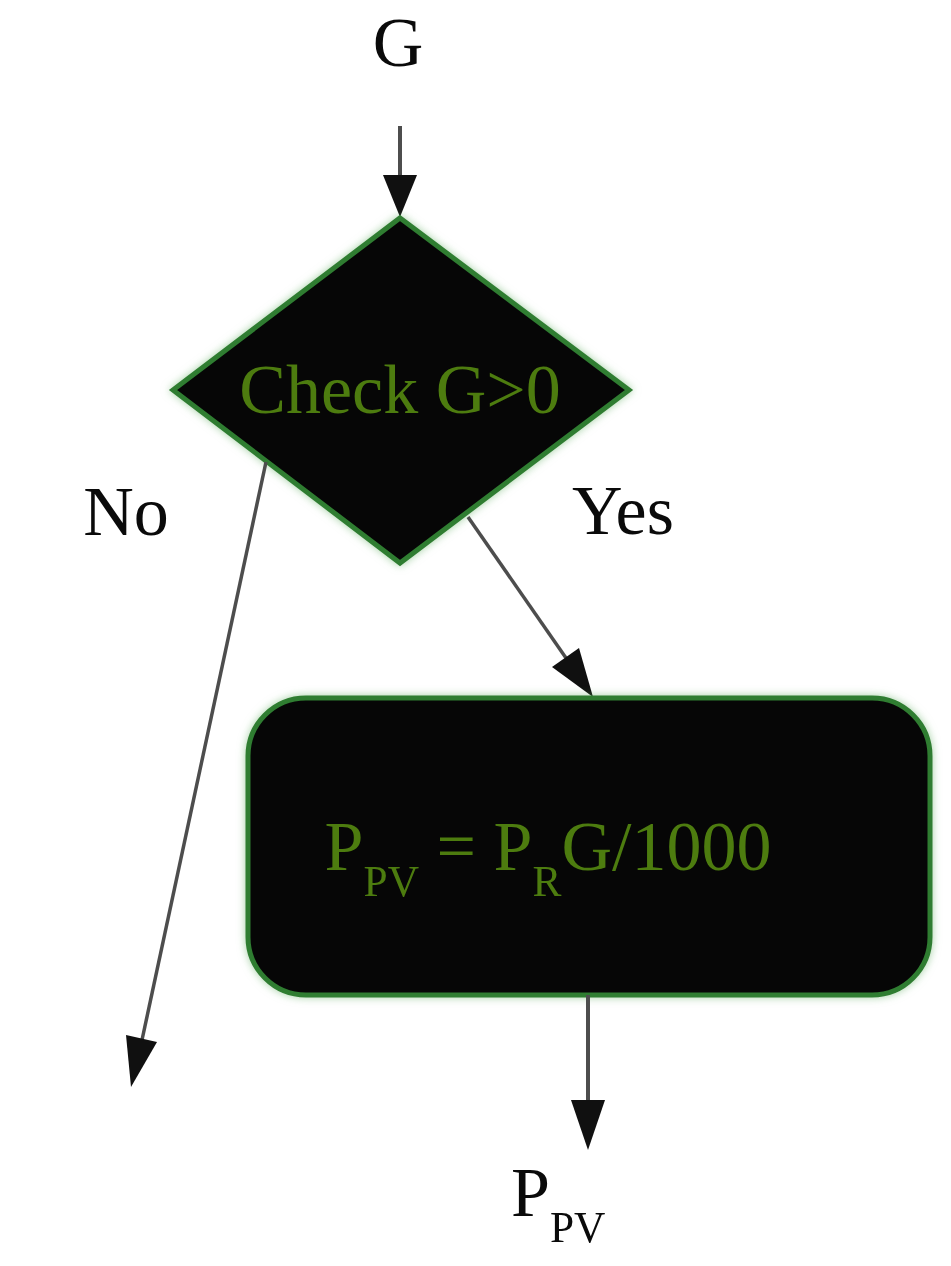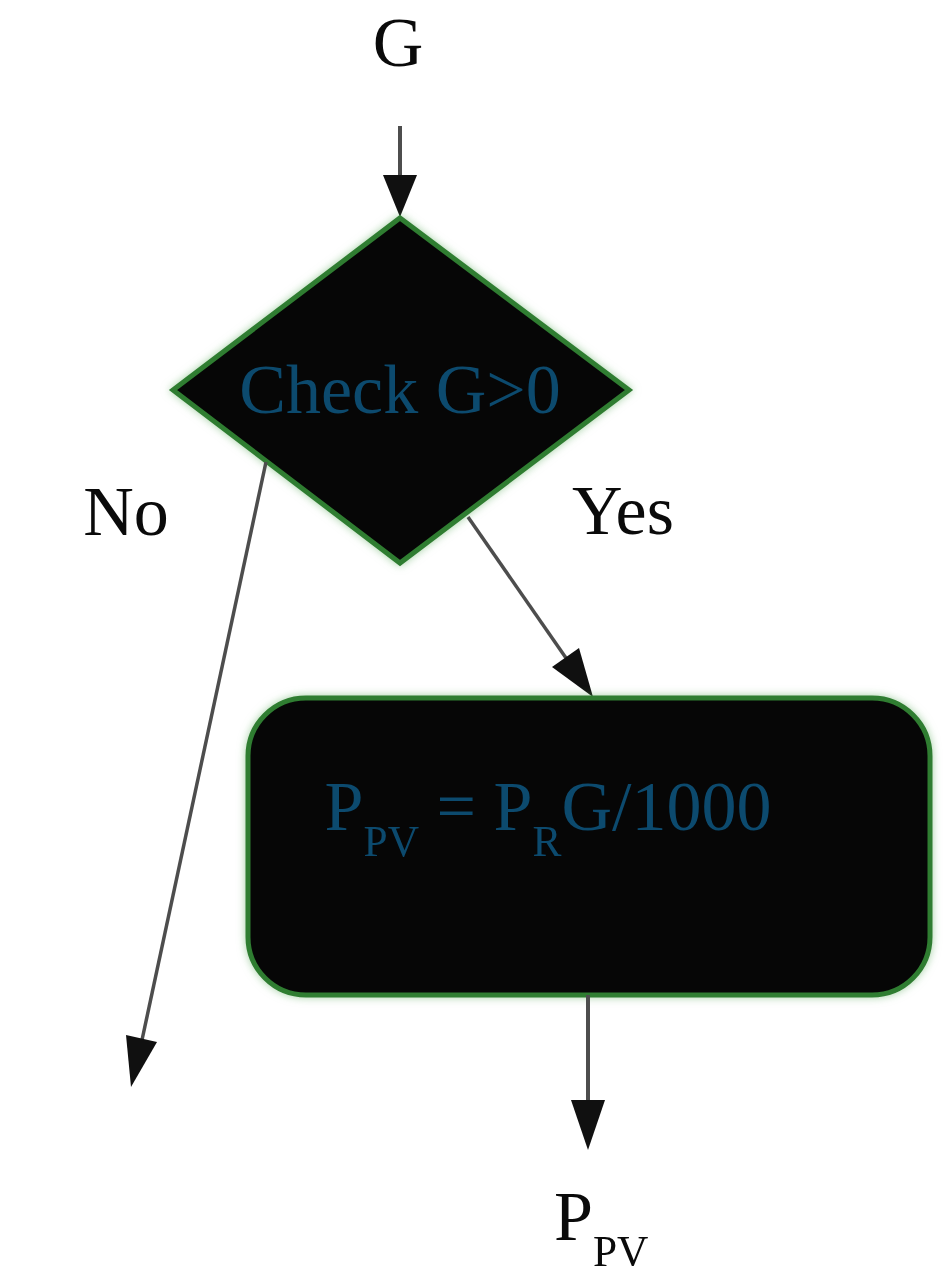--- a/index.html
+++ b/index.html
@@ -26,21 +26,21 @@
     filter: drop-shadow(0 0 4px rgba(90, 170, 90, 0.55));
   }
   .label {
     position: absolute;
     font-size: 70px;
     line-height: 1;
     color: #0a0a0a;
     white-space: nowrap;
   }
   .label.center { text-align: center; }
-  .label.on-shape { color: #0c4a6e; }
+  .label.on-shape { color: #4d7c0f; }
   sub.fsub {
     font-size: 0.62em;
     line-height: 0;
     position: relative;
     bottom: -0.25em;
   }
 </style>
 </head>
 <body>
 
@@ -66,22 +66,22 @@
   </svg>
 
   <div class="label center" style="left:340px; top:8px; width:116px;">G</div>
 
   <div class="label center on-shape" style="left:210px; top:355px; width:380px;">Check G&gt;0</div>
 
   <div class="label center" style="left:66px; top:477px; width:120px;">No</div>
 
   <div class="label center" style="left:558px; top:476px; width:130px;">Yes</div>
 
-  <div class="label center on-shape" style="left:238px; top:772px; width:620px;">
+  <div class="label center on-shape" style="left:238px; top:812px; width:620px;">
     <span>P</span><sub class="fsub">PV</sub><span> = </span><span>P</span><sub class="fsub">R</sub><span>G/1000</span>
   </div>
 
 
-  <div class="label" style="left:554px; top:1158px;margin-top:24px;">
+  <div class="label" style="left:511px; top:1158px;">
     <span>P</span><sub class="fsub">PV</sub>
   </div>
 
 </div>
 
 </body></html>

